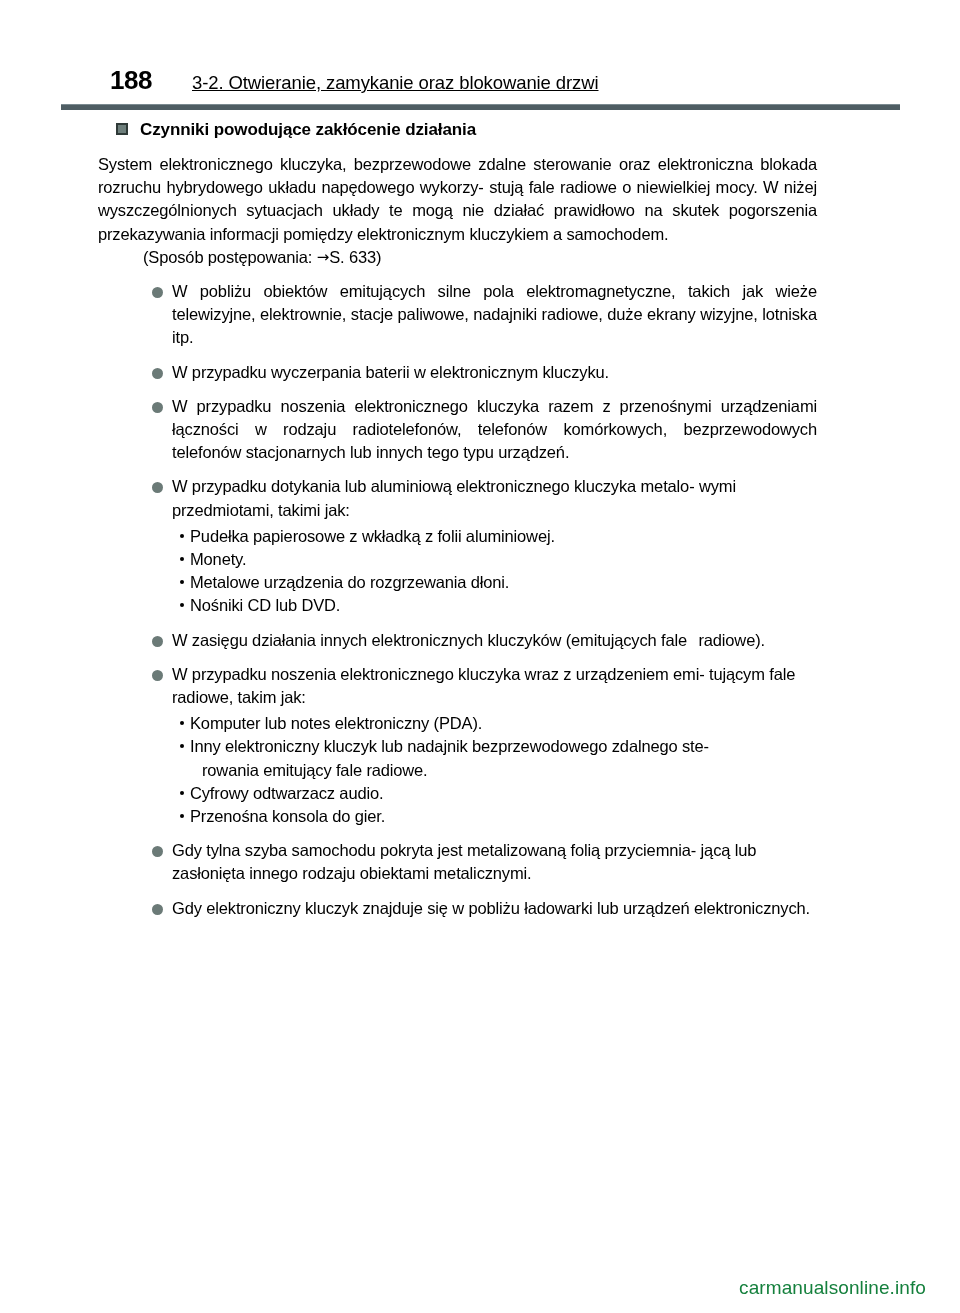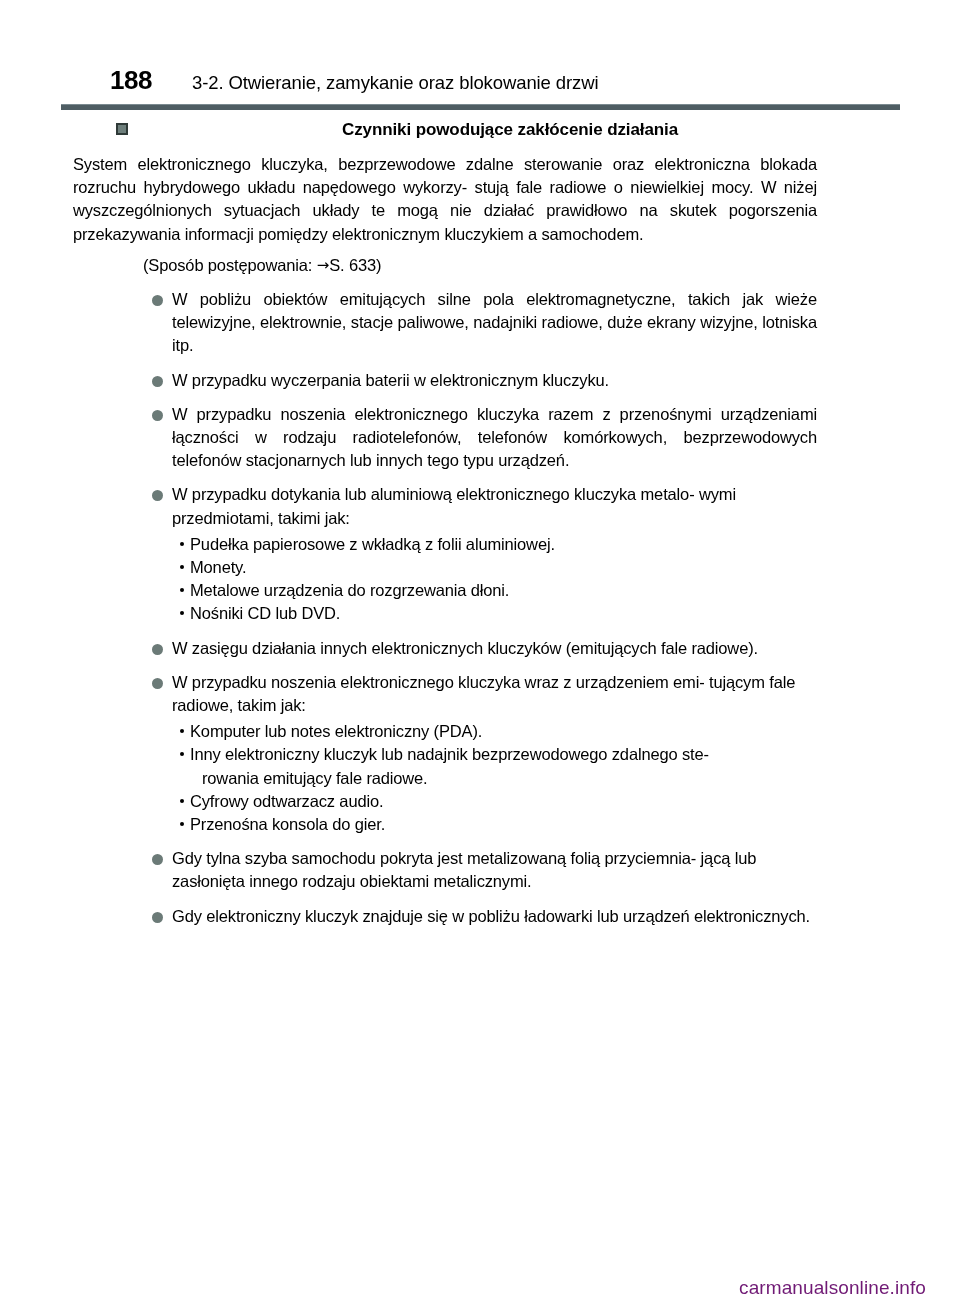--- a/index.html
+++ b/index.html
@@ -34,20 +34,21 @@
     line-height: 30px;
   }
   .header-title {
     position: absolute;
     left: 192px;
     top: 72px;
     font-size: 18.5px;
     font-weight: normal;
     line-height: 22px;
     letter-spacing: -0.1px;
+    text-decoration: underline;
   }
   .header-rule {
     position: absolute;
     left: 61px;
     top: 104px;
     width: 839px;
     height: 5px;
     background: #4e5d63;
     border-top: 1px solid #7b8a90;
   }
@@ -63,50 +64,49 @@
   
   .section-heading {
     position: relative;
     padding-left: 140px;
     padding-right: 80px;
     font-size: 17px;
     font-weight: bold;
     line-height: 23px;
     letter-spacing: -0.1px;
     margin-bottom: 12px;
-    text-align: center;
   }
   .square-bullet {
     position: absolute;
     left: 116px;
     top: 5px;
     width: 12px;
     height: 12px;
     background: #6e7f7c;
     border: 2px solid #2f3a38;
     box-sizing: border-box;
   }
 
   
   .body-para {
-    padding-left: 73px;
+    padding-left: 98px;
     padding-right: 143px;
     font-size: 16.5px;
     line-height: 23.2px;
     text-align: justify;
     text-justify: inter-word;
     letter-spacing: -0.15px;
   }
   .ref-line {
     padding-left: 143px;
     padding-right: 143px;
     font-size: 16.5px;
     line-height: 23.2px;
     letter-spacing: -0.15px;
-    margin-top: 8px;
+    margin-top: 0;
   }
   .arrow-glyph {
     font-family: "DejaVu Sans", sans-serif;
     font-size: 15px;
     vertical-align: 1px;
   }
 
   
   .bullet-list {
     margin: 0;
@@ -168,21 +168,21 @@
     border-radius: 50%;
     background: #000000;
   }
 
   
   .watermark {
     position: absolute;
     right: 34px;
     bottom: 14px;
     font-size: 19px;
-    color: #701a75;
+    color: #15803d;
     letter-spacing: 0.1px;
     line-height: 22px;
   }
 </style>
 </head>
 <body>
 
 <div class="page-header">
   <div class="page-number">188</div>
   <div class="header-title">3-2. Otwieranie, zamykanie oraz blokowanie drzwi</div>
@@ -212,21 +212,21 @@
       <li class="bullet-item"><span class="round-bullet"></span><span>W pobliżu obiektów emitujących silne pola elektromagnetyczne, takich jak</span> <span>wieże telewizyjne, elektrownie, stacje paliwowe, nadajniki radiowe, duże</span> <span class="last-line" style="display: inline; text-align: left;">ekrany wizyjne, lotniska itp.</span> </li>
       <li class="bullet-item no-justify"><span class="round-bullet"></span><span>W przypadku wyczerpania baterii w elektronicznym kluczyku.</span> </li>
       <li class="bullet-item"><span class="round-bullet"></span><span>W przypadku noszenia elektronicznego kluczyka razem z przenośnymi</span> <span>urządzeniami łączności w rodzaju radiotelefonów, telefonów komórkowych,</span> <span class="last-line" style="display: inline; text-align: left;">bezprzewodowych telefonów stacjonarnych lub innych tego typu urządzeń.</span> </li>
       <li class="bullet-item no-justify"><span class="round-bullet"></span><span>W przypadku dotykania lub aluminiową elektronicznego kluczyka metalo-</span> <span class="last-line" style="display: inline; text-align: left;">wymi przedmiotami, takimi jak:</span> </li>
       <ul class="sub-list">
         <li class="sub-item"><span class="dot-bullet"></span><span>Pudełka papierosowe z wkładką z folii aluminiowej.</span></li>
         <li class="sub-item"><span class="dot-bullet"></span><span>Monety.</span></li>
         <li class="sub-item"><span class="dot-bullet"></span><span>Metalowe urządzenia do rozgrzewania dłoni.</span></li>
         <li class="sub-item"><span class="dot-bullet"></span><span>Nośniki CD lub DVD.</span></li>
       </ul>
-      <li class="bullet-item"><span class="round-bullet"></span><span>W zasięgu działania innych elektronicznych kluczyków (emitujących fale</span> <span class="last-line" style="display: inline; text-align: center;">radiowe).</span> </li>
+      <li class="bullet-item"><span class="round-bullet"></span><span>W zasięgu działania innych elektronicznych kluczyków (emitujących fale</span> <span class="last-line" style="display: inline; text-align: center; margin-left: 7px;">radiowe).</span> </li>
       <li class="bullet-item no-justify"><span class="round-bullet"></span><span>W przypadku noszenia elektronicznego kluczyka wraz z urządzeniem emi-</span> <span class="last-line" style="display: inline; text-align: left;">tującym fale radiowe, takim jak:</span> </li>
       <ul class="sub-list">
         <li class="sub-item"><span class="dot-bullet"></span><span>Komputer lub notes elektroniczny (PDA).</span></li>
         <li class="sub-item"><span class="dot-bullet"></span><span>Inny elektroniczny kluczyk lub nadajnik bezprzewodowego zdalnego ste-</span><span class="cont">rowania emitujący fale radiowe.</span></li>
         <li class="sub-item"><span class="dot-bullet"></span><span>Cyfrowy odtwarzacz audio.</span></li>
         <li class="sub-item"><span class="dot-bullet"></span><span>Przenośna konsola do gier.</span></li>
       </ul>
       <li class="bullet-item no-justify"><span class="round-bullet"></span><span>Gdy tylna szyba samochodu pokryta jest metalizowaną folią przyciemnia-</span> <span class="last-line" style="display: inline; text-align: left;">jącą lub zasłonięta innego rodzaju obiektami metalicznymi.</span> </li>
       <li class="bullet-item"><span class="round-bullet"></span><span>Gdy elektroniczny kluczyk znajduje się w pobliżu ładowarki lub urządzeń</span> <span class="last-line" style="display: inline; text-align: center;">elektronicznych.</span> </li>
     </ul>

